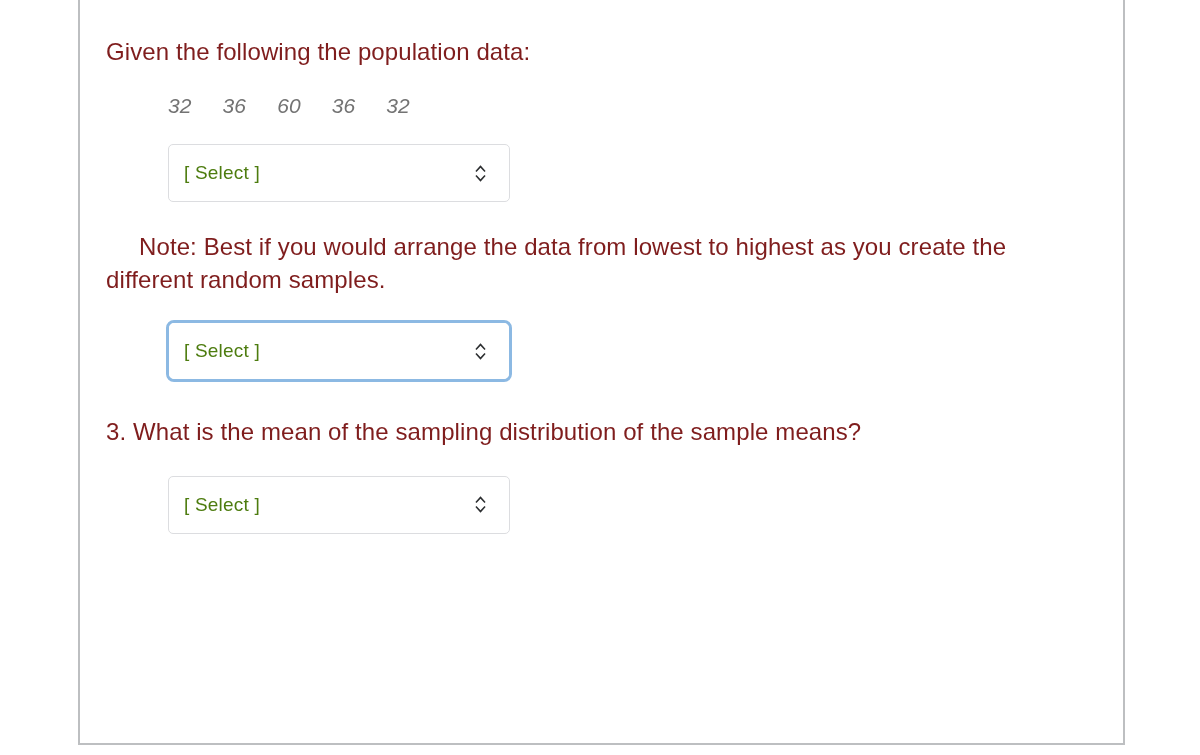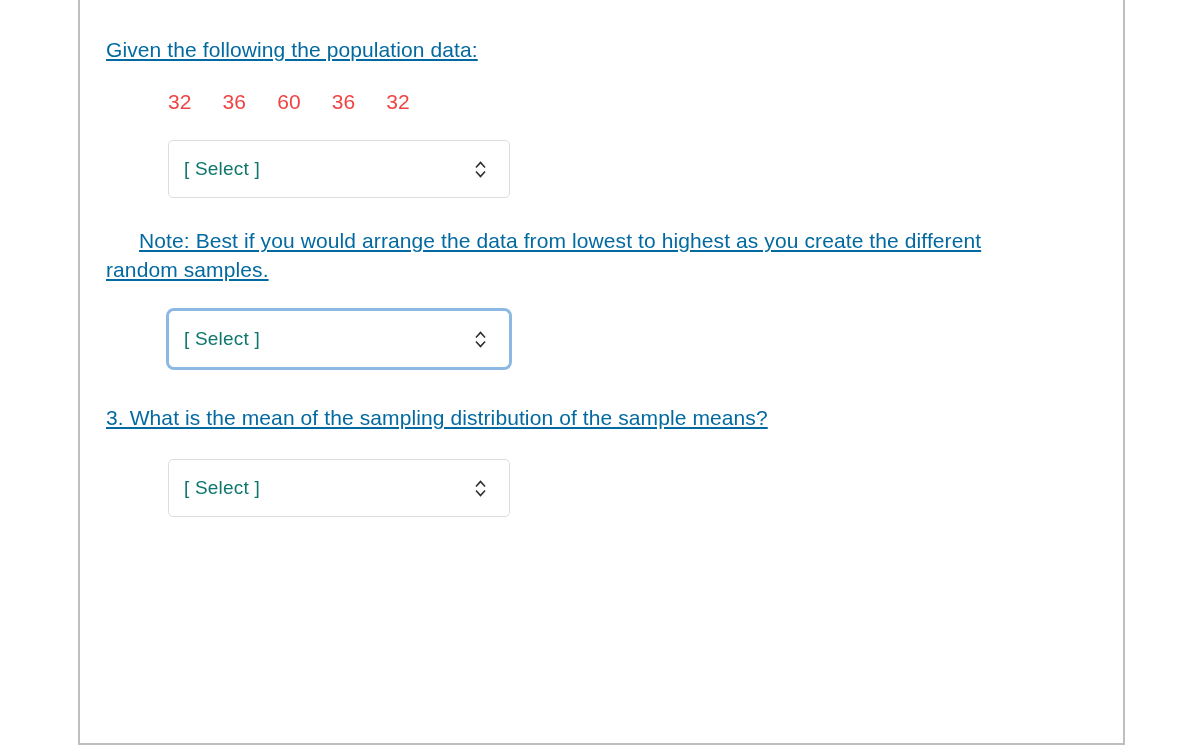--- a/index.html
+++ b/index.html
@@ -33,40 +33,40 @@
 
   #quiz-body {
     position: absolute;
     left: 26px;
     top: 0;
     width: 960px;
   }
 
   
   .prompt-line {
-    color: #0369a1;
-    font-size: 21px;
+    color: #7f1d1d;
+    font-size: 24px;
     line-height: 1.35;
     font-weight: 400;
     letter-spacing: 0.1px;
-    text-decoration: underline;
   }
 
   #intro-text {
     margin-top: 38px;
   }
 
   #population-data {
     margin-top: 26px;
     margin-left: 62px;
-    color: #ef4444;
+    color: #737373;
     font-size: 21px;
     letter-spacing: 0.1px;
     display: flex;
     gap: 31px;
+    font-style: italic;
   }
   #population-data span { display: inline-block; }
 
   #question-1-text { margin-top: 32px; }
 
   #question-2-text { margin-top: 28px; }
 
   #question-2-note {
     margin-top: 29px;
     width: 920px;
@@ -108,21 +108,21 @@
   }
   .select-box.focused .select-inner-edge {
     position: absolute;
     left: 0; top: 0; right: 0; bottom: 0;
     border: 1px solid #ffffff;
     border-radius: 5px;
     pointer-events: none;
   }
 
   .select-value {
-    color: #0f766e;
+    color: #4d7c0f;
     font-size: 19px;
     padding-left: 15px;
     letter-spacing: 0.2px;
     white-space: nowrap;
   }
 
   .select-chevron {
     position: absolute;
     right: 22px;
     top: 50%;

